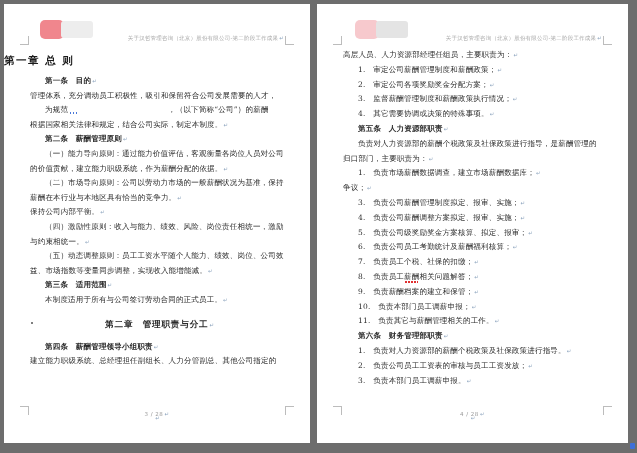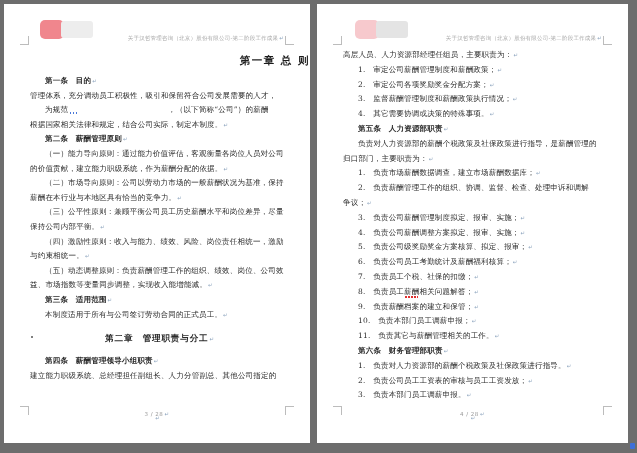--- a/index.html
+++ b/index.html
@@ -24,21 +24,21 @@
     font-size:5.5px;color:#a8a8a8;letter-spacing:0.2px;white-space:nowrap;
     font-family:"DejaVu Sans","Liberation Sans",sans-serif;
   }
   .redact{position:absolute;top:16px;display:flex;align-items:flex-start;}
   #page1 .redact{left:36px;}
   #page2 .redact{left:38px;}
   .redact .r1{width:24px;height:19px;border-radius:5px;}
   .redact .r2{width:32px;height:17px;border-radius:3px;margin-left:-3px;margin-top:1px;}
 
   .doc-title{
-    position:absolute;top:50px;left:0;width:100%;text-align:right;
+    position:absolute;top:50px;left:0;width:100%;text-align:left;
     font-size:10.5px;font-weight:bold;color:#1c1c1c;letter-spacing:1.5px;white-space:nowrap;
   }
 
   .content{position:absolute;left:26px;right:20px;color:#2b2b2b;font-size:7.5px;letter-spacing:0.2px;}
   .p1c{top:70px;}
   .p2c{top:44px;}
   .line{position:relative;white-space:nowrap;}
   .p1c .line{height:14.6px;line-height:14.6px;}
   .p2c .line{height:14.8px;line-height:14.8px;}
   .line.bold{font-weight:bold;}
@@ -84,25 +84,24 @@
   <div class="content p1c">
       <div class="line bold ind">第一条　目的<span class="pmark">↵</span></div>
       <div class="line">管理体系，充分调动员工积极性，吸引和保留符合公司发展需要的人才，</div>
       <div class="line ind"><span>为规范</span><span class="blankgap" style="width: 100px;"></span><span>，（以下简称“公司”）的薪酬</span></div>
       <div class="line">根据国家相关法律和规定，结合公司实际，制定本制度。<span class="pmark">↵</span></div>
       <div class="line bold ind">第二条　薪酬管理原则<span class="pmark">↵</span></div>
       <div class="line ind">（一）能力导向原则：通过能力价值评估，客观衡量各岗位人员对公司</div>
       <div class="line">的价值贡献，建立能力职级系统，作为薪酬分配的依据。<span class="pmark">↵</span></div>
       <div class="line ind">（二）市场导向原则：公司以劳动力市场的一般薪酬状况为基准，保持</div>
       <div class="line">薪酬在本行业与本地区具有恰当的竞争力。<span class="pmark">↵</span></div>
-      <div class="line ind">（三）公平性原则：兼顾平衡公司员工历史薪酬水平和岗位差异，尽量</div>
       <div class="line">保持公司内部平衡。<span class="pmark">↵</span></div>
       <div class="line ind">（四）激励性原则：收入与能力、绩效、风险、岗位责任相统一，激励</div>
       <div class="line">与约束相统一。<span class="pmark">↵</span></div>
-      <div class="line ind">（五）动态调整原则：负责薪酬管理工作的组织、绩效、岗位、公司效</div>
+      <div class="line ind">（五）动态调整原则：员工工资水平随个人能力、绩效、岗位、公司效</div>
       <div class="line">益、市场指数等变量同步调整，实现收入能增能减。<span class="pmark">↵</span></div>
       <div class="line bold ind">第三条　适用范围<span class="pmark">↵</span></div>
       <div class="line ind">本制度适用于所有与公司签订劳动合同的正式员工。<span class="pmark">↵</span></div>
       <div class="line chapter">第二章　管理职责与分工<span class="pmark">↵</span><span class="stray-dot"></span></div>
       <div class="line bold ind">第四条　薪酬管理领导小组职责<span class="pmark">↵</span></div>
       <div class="line">建立能力职级系统、总经理担任副组长、人力分管副总、其他公司指定的</div>
     </div>
 
   <div class="ftr"><span>3 / 28</span><span class="pmark">↵</span></div>
   <div class="ftr2"><span class="pmark">↵</span></div>
@@ -124,21 +123,20 @@
   <div class="content p2c">
       <div class="line">高层人员、人力资源部经理任组员，主要职责为：<span class="pmark">↵</span></div>
       <div class="line list">1.　审定公司薪酬管理制度和薪酬政策；<span class="pmark">↵</span></div>
       <div class="line list">2.　审定公司各项奖励奖金分配方案；<span class="pmark">↵</span></div>
       <div class="line list">3.　监督薪酬管理制度和薪酬政策执行情况；<span class="pmark">↵</span></div>
       <div class="line list">4.　其它需要协调或决策的特殊事项。<span class="pmark">↵</span></div>
       <div class="line bold ind">第五条　人力资源部职责<span class="pmark">↵</span></div>
       <div class="line ind">负责对人力资源部的薪酬个税政策及社保政策进行指导，是薪酬管理的</div>
       <div class="line">归口部门，主要职责为：<span class="pmark">↵</span></div>
       <div class="line list">1.　负责市场薪酬数据调查，建立市场薪酬数据库；<span class="pmark">↵</span></div>
-      <div class="line list">2.　负责薪酬管理工作的组织、协调、监督、检查、处理申诉和调解</div>
       <div class="line">争议；<span class="pmark">↵</span></div>
       <div class="line list">3.　负责公司薪酬管理制度拟定、报审、实施；<span class="pmark">↵</span></div>
       <div class="line list">4.　负责公司薪酬调整方案拟定、报审、实施；<span class="pmark">↵</span></div>
       <div class="line list">5.　负责公司级奖励奖金方案核算、拟定、报审；<span class="pmark">↵</span></div>
       <div class="line list">6.　负责公司员工考勤统计及薪酬福利核算；<span class="pmark">↵</span></div>
       <div class="line list">7.　负责员工个税、社保的扣缴；<span class="pmark">↵</span></div>
       <div class="line list">8.　负责员工薪酬相关问题解答；<span class="pmark">↵</span><span class="squig"></span></div>
       <div class="line list">9.　负责薪酬档案的建立和保管；<span class="pmark">↵</span></div>
       <div class="line list">10.　负责本部门员工调薪申报；<span class="pmark">↵</span></div>
       <div class="line list">11.　负责其它与薪酬管理相关的工作。<span class="pmark">↵</span></div>

